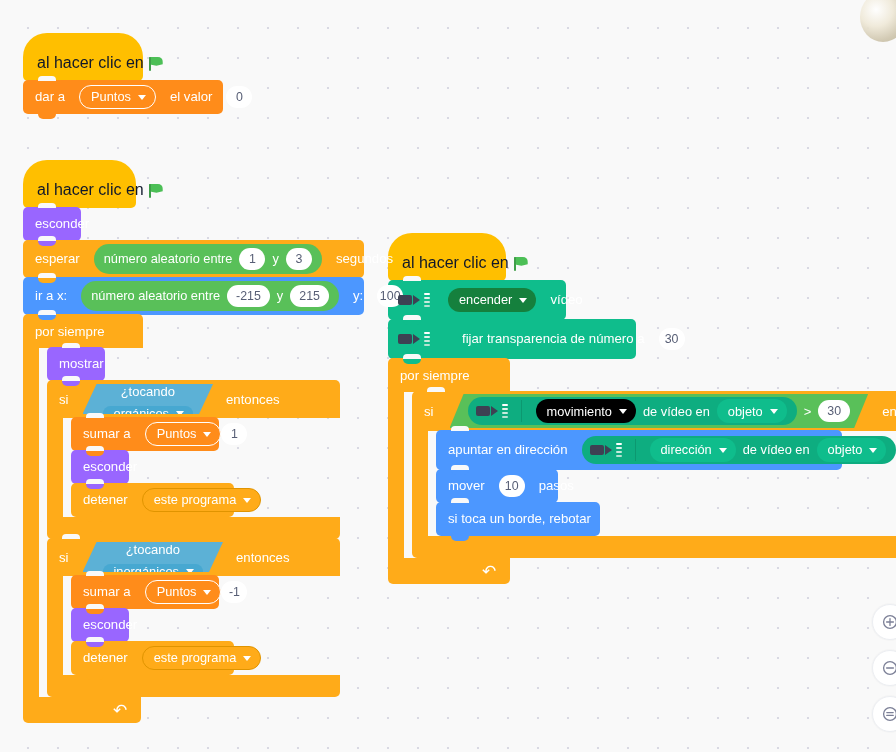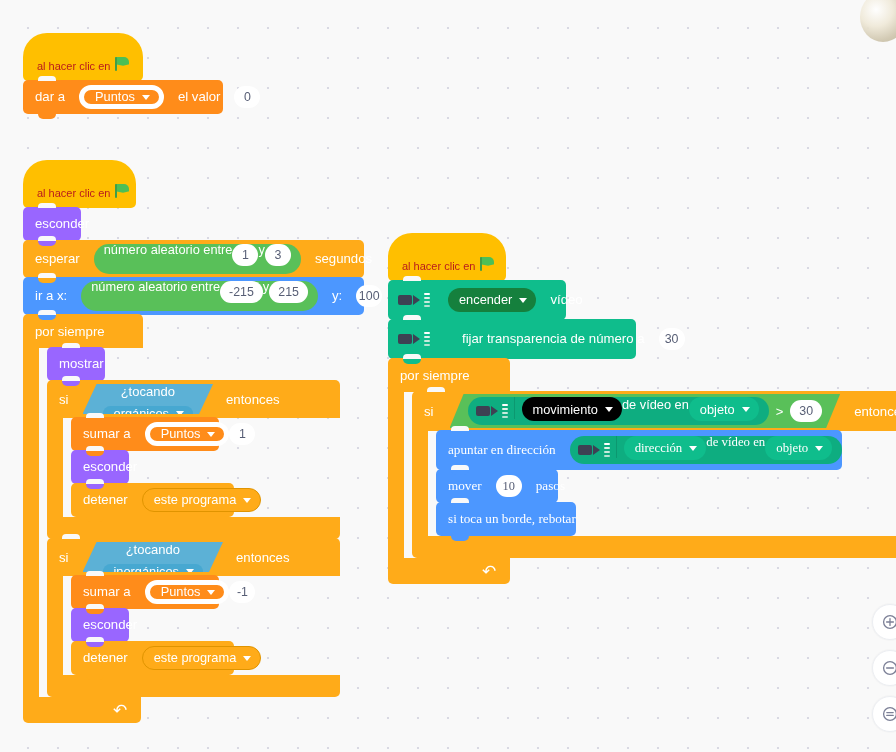--- a/index.html
+++ b/index.html
@@ -57,21 +57,21 @@
   .c-video    { background:#0FBD8C; }
   .c-sensing  { background:#5CB1D6;flex-direction:column; }
   .c-operator { background:#59C059; }
 
   
   .hat {
     position: relative;
     display:flex; align-items:flex-end;
     height: 48px;
     padding: 0 14px 9px 14px;
-    color:#b91c1c; font-size:11px;
+    color:#0f172a; font-size:16px;
     border-radius: 24px 24px 5px 5px;
     white-space: nowrap;
   }
   .hat::after {
     content:""; position:absolute; left:15px; bottom:-5px;
     width:18px; height:5px; background:inherit; border-radius:0 0 5px 5px;
   }
   .hat > * { position: relative; z-index: 2; }
 
   
@@ -82,43 +82,43 @@
     padding: 0 9px;
     border-radius: 11px;
     font-size: 12.4px;
   }
   .drop {
     display:inline-flex; align-items:center; gap:7px;
     height: 24px; padding: 0 9px 0 11px;
     border-radius: 12px;
     color:#fff; font-size:12.8px;
   }
-  .drop.d-vars    { background:#FF8C1A; border:5px solid #ffffff; }
+  .drop.d-vars    { background:#FF8C1A; border:1px solid #ffffff; }
   .drop.d-control { background:#FFAB19; border:1px solid #E09400; }
   .drop.d-sensing { background:#47A8D1; }
   .drop.d-video   { background:#15803d; }
   .caret { width:0;height:0;border-left:4.5px solid transparent;border-right:4.5px solid transparent;border-top:5px solid #fff; }
 
   .lbl { margin: 0 14px; }
   .lbl:first-child { margin-left: 0; }
 
   
   .hex {
     display:inline-flex; align-items:center; gap:7px;
     height: 30px; padding: 0 16px;
     color:#fff; font-size:13px;
     clip-path: polygon(14px 0, 100% 0, calc(100% - 14px) 100%, 0 100%);
     padding-left: 20px; padding-right: 20px;
   }
 
   
   .rep {
-    display:inline-flex; 
+    display:inline-flex; align-items:center;
     height: 30px; padding: 0 10px;
-    border-radius: 15px; color:#fff; font-size:12.8px; 
+    border-radius: 15px; color:#fff; font-size:12.8px; gap:7px;
   }
 
   
   .cblock { position: relative; margin-top:-1px; }
   .c-head {
     position:relative; display:flex; align-items:center;
     height: 34px; padding: 0 12px;
     color:#fff; font-size:13.2px; white-space:nowrap;
     border-radius: 5px 5px 0 0;
   }
@@ -419,21 +419,21 @@
                     <i class="caret"></i>
                   </span>
                 </span>
                 <span>&gt;</span>
                 <span class="oval">30</span>
               </span>
               <span class="lbl" style="margin-left:14px;">entonces</span>
             </div>
             <div class="c-body">
               <div class="c-arm c-control"></div>
-              <div class="c-inner" style="margin-left:-16px;font-family:Liberation Serif, serif;">
+              <div class="c-inner" style="margin-left:-16px;">
 
                 <div class="blk c-motion notch" style="width:406px; height:40px;">
                   <span class="lbl">apuntar en dirección</span>
                   <span class="rep c-video" style="background:#0EAD80; height:28px; padding-left:8px;">
                     <span class="cam">
                       <span class="body"></span>
                         <span class="lens"></span>
                       <span class="bars">
                           <i></i>
                           <i></i>
@@ -453,21 +453,21 @@
                     </span>
                   </span>
                 </div>
 
                 <div class="blk c-motion notch" style="width:122px;">
                   <span class="lbl">mover</span>
                   <span class="oval">10</span>
                   <span class="lbl">pasos</span>
                 </div>
 
-                <div class="blk c-motion notch" style="width:140px;align-items:center;">
+                <div class="blk c-motion notch" style="width:164px;align-items:center;">
                   <span>si toca un borde, rebotar</span>
                 </div>
 
               </div>
             </div>
             <div class="c-foot c-control" style="width:492px;"></div>
           </div>
 
         </div>
       </div>

